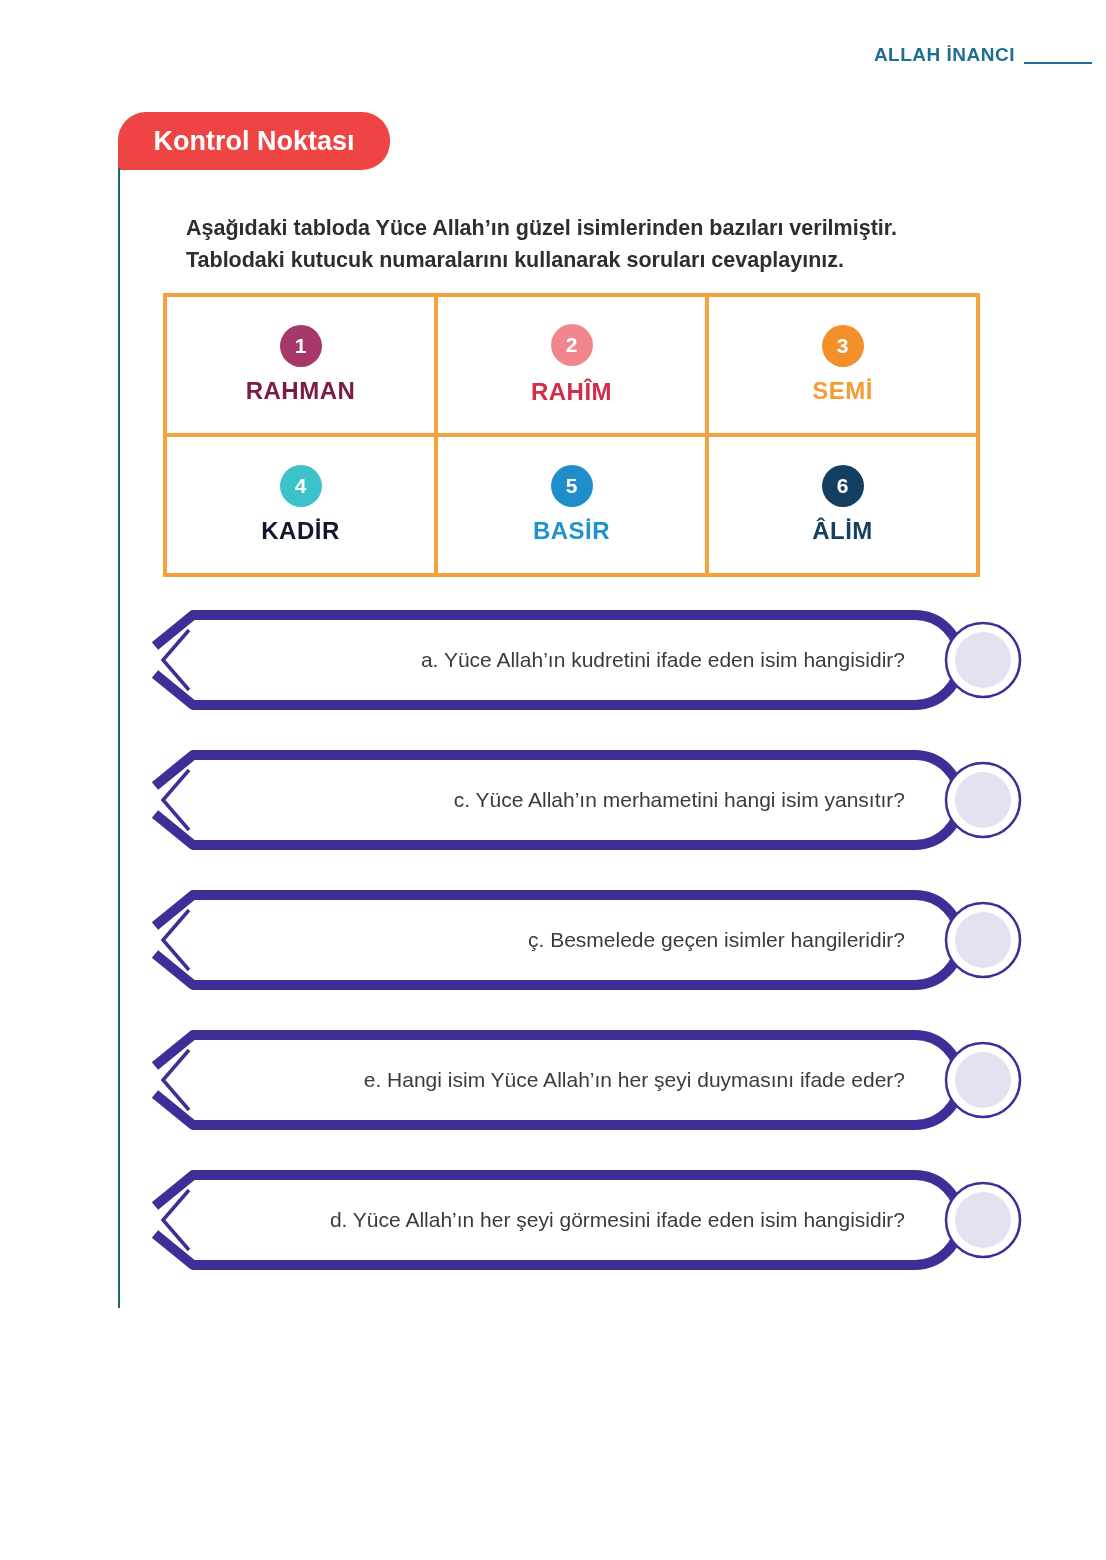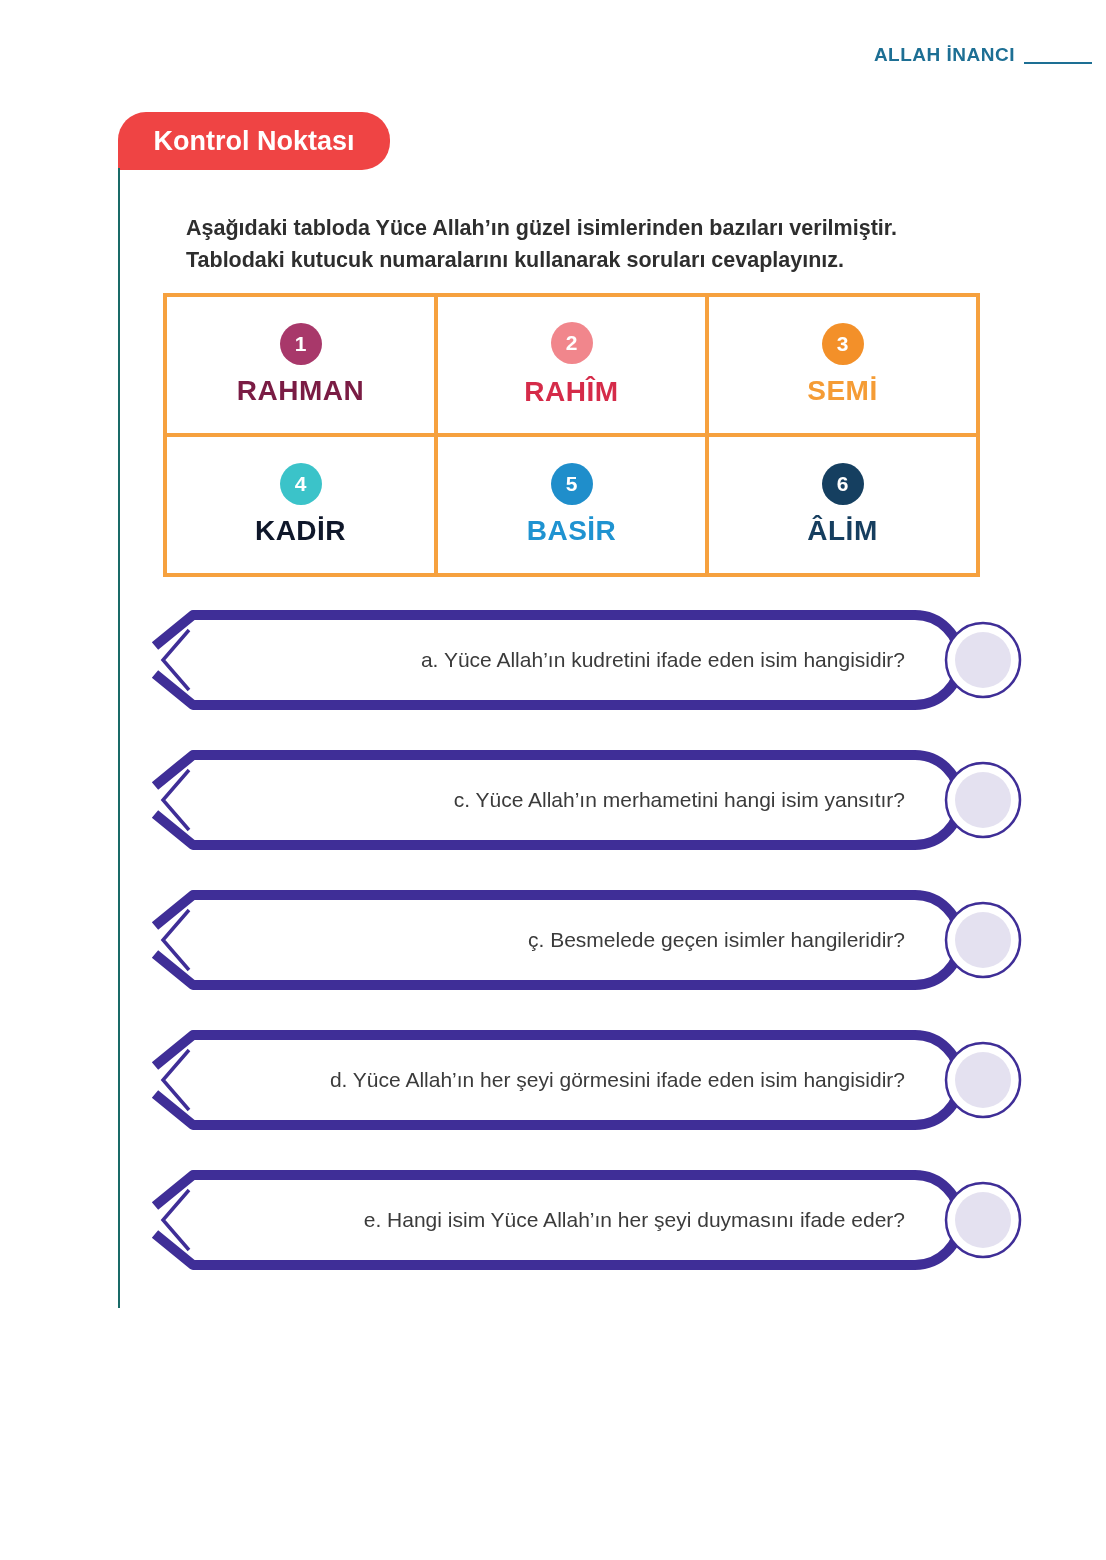--- a/index.html
+++ b/index.html
@@ -55,21 +55,21 @@
     width:33.33%; height:140px;
     border:4px solid #f6a13e; background:#ffffff;
     text-align:center; vertical-align:middle;
   }
   .num-circle {
     width:42px; height:42px; border-radius:50%;
     display:flex; align-items:center; justify-content:center;
     color:#ffffff; font-size:21px; font-weight:bold;
     margin:0 auto 10px auto;
   }
-  .name-label { font-size:28px; font-weight:800; letter-spacing:0.5px; }
+  .name-label { font-size:24px; font-weight:800; letter-spacing:0.5px; }
 
   
   .questions { position:absolute; left:139px; top:602px; width:884px; }
   .banner { position:relative; width:884px; height:116px; margin-bottom:24px; }
   .ribbon { position:absolute; left:0; top:0; width:884px; height:116px; display:block; }
   .band    { fill:none; stroke:#3f2e97; stroke-width:10; stroke-linejoin:round; }
   .chevron { fill:none; stroke:#3f2e97; stroke-width:3.5; }
   .answer-outer { fill:#ffffff; stroke:#3f2e97; stroke-width:2.5; }
   .answer-inner { fill:#e4e1f0; }
   .q-text {
@@ -170,31 +170,31 @@
       <span class="q-text">ç. Besmelede geçen isimler hangileridir?</span>
     </div>
 
     <div class="banner">
       <svg class="ribbon" viewBox="0 0 884 116">
         <path class="band" d="M 16,44 L 54,13 H 776 A 45,45 0 0 1 821,58 A 45,45 0 0 1 776,103 H 54 L 16,72"></path>
         <path class="chevron" d="M 50,28 L 24,58 L 50,88"></path>
         <circle class="answer-outer" cx="844" cy="58" r="37"></circle>
         <circle class="answer-inner" cx="844" cy="58" r="28"></circle>
       </svg>
+      <span class="q-text">e. Hangi isim Yüce Allah’ın her şeyi duymasını ifade eder?</span>
+    </div>
+
+    <div class="banner">
+      <svg class="ribbon" viewBox="0 0 884 116">
+        <path class="band" d="M 16,44 L 54,13 H 776 A 45,45 0 0 1 821,58 A 45,45 0 0 1 776,103 H 54 L 16,72"></path>
+        <path class="chevron" d="M 50,28 L 24,58 L 50,88"></path>
+        <circle class="answer-outer" cx="844" cy="58" r="37"></circle>
+        <circle class="answer-inner" cx="844" cy="58" r="28"></circle>
+      </svg>
       <span class="q-text">d. Yüce Allah’ın her şeyi görmesini ifade eden isim hangisidir?</span>
-    </div>
-
-    <div class="banner">
-      <svg class="ribbon" viewBox="0 0 884 116">
-        <path class="band" d="M 16,44 L 54,13 H 776 A 45,45 0 0 1 821,58 A 45,45 0 0 1 776,103 H 54 L 16,72"></path>
-        <path class="chevron" d="M 50,28 L 24,58 L 50,88"></path>
-        <circle class="answer-outer" cx="844" cy="58" r="37"></circle>
-        <circle class="answer-inner" cx="844" cy="58" r="28"></circle>
-      </svg>
-      <span class="q-text">e. Hangi isim Yüce Allah’ın her şeyi duymasını ifade eder?</span>
     </div>
 
   </div>
 
   <div class="page-number">41</div>
   <div class="page-number-bar"></div>
 
 </div>
 
 </body></html>

